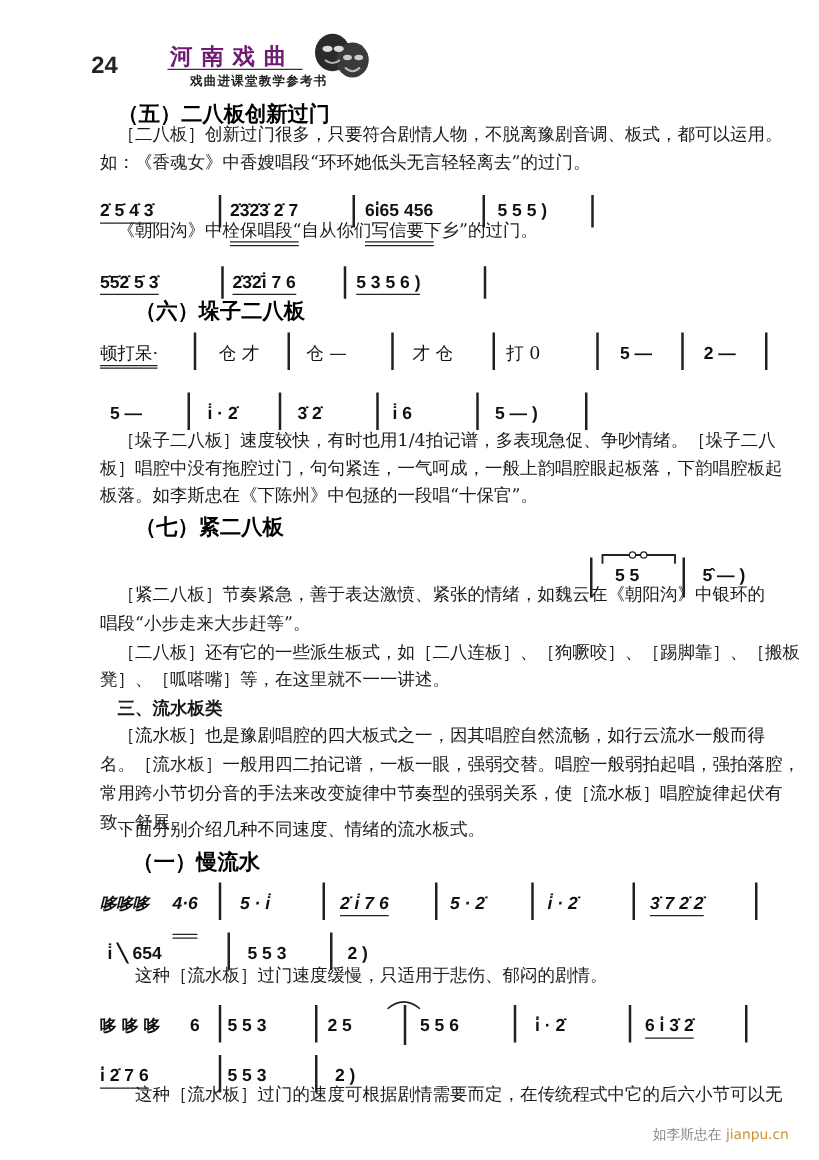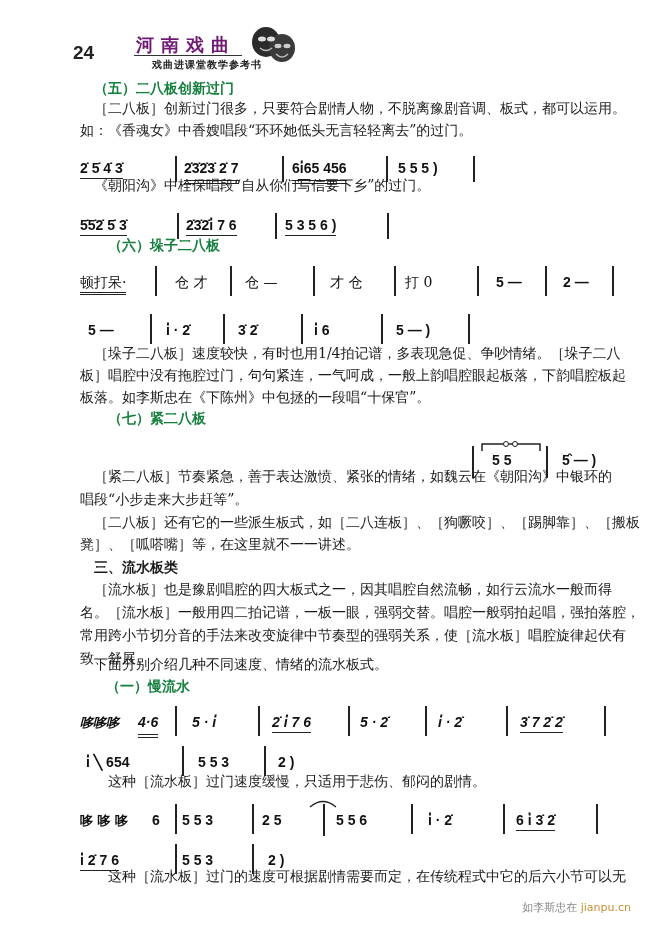--- a/index.html
+++ b/index.html
@@ -7,26 +7,26 @@
     width:655px; height:928px; background:#ffffff; position:relative; overflow:hidden;
     font-family:"DejaVu Serif", "Liberation Serif", serif; color:#1a1a1a;
   }
   .abs { position:absolute; }
   .pnum { left:73px; top:42px; font-family:"Liberation Sans", sans-serif; font-size:19px; font-weight:bold; color:#222; }
   .logo-title { left:136px; top:33px; font-size:18px; font-weight:bold; letter-spacing:7px; color:#701a75; }
   .logo-line { left:134px; top:55px; width:108px; height:1px; background:#333; }
   .logo-sub { left:152px; top:58px; font-size:10px; font-weight:bold; color:#222; letter-spacing:1px; }
   .mask { left:250px; top:24px; width:48px; height:42px; }
   .txt { font-size:14px; line-height:22px; color:#1a1a1a; white-space:nowrap; }
-  .hd { font-size:14px; font-weight:bold; color:#15803d; }
+  .hd { font-size:17px; font-weight:bold; color:#000000; }
   .bold { font-weight:bold; }
   .score { font-family:"Liberation Sans", sans-serif; font-weight:bold; font-size:14px; color:#111; white-space:nowrap;margin-top:12px; }
   .bar { position:absolute; width:2px; background:#222; }
   .ul1 { border-bottom:1.5px solid #222; padding-bottom:2px; }
-  .ul2 { border-bottom:4px double #222; padding-bottom:4px; }
+  .ul2 { border-bottom:4px double #222; padding-bottom:17px; }
   .n { position:absolute; }
   .watermark { right:24px; top:900px; font-size:11px; color:#888; font-family:"DejaVu Sans", sans-serif; }
   .watermark .url { color:#c89030; }
 </style>
 </head>
 <body>
 
 <div class="abs pnum">24</div>
 <div class="abs logo-title">河南戏曲</div>
 <div class="abs logo-line"></div>

